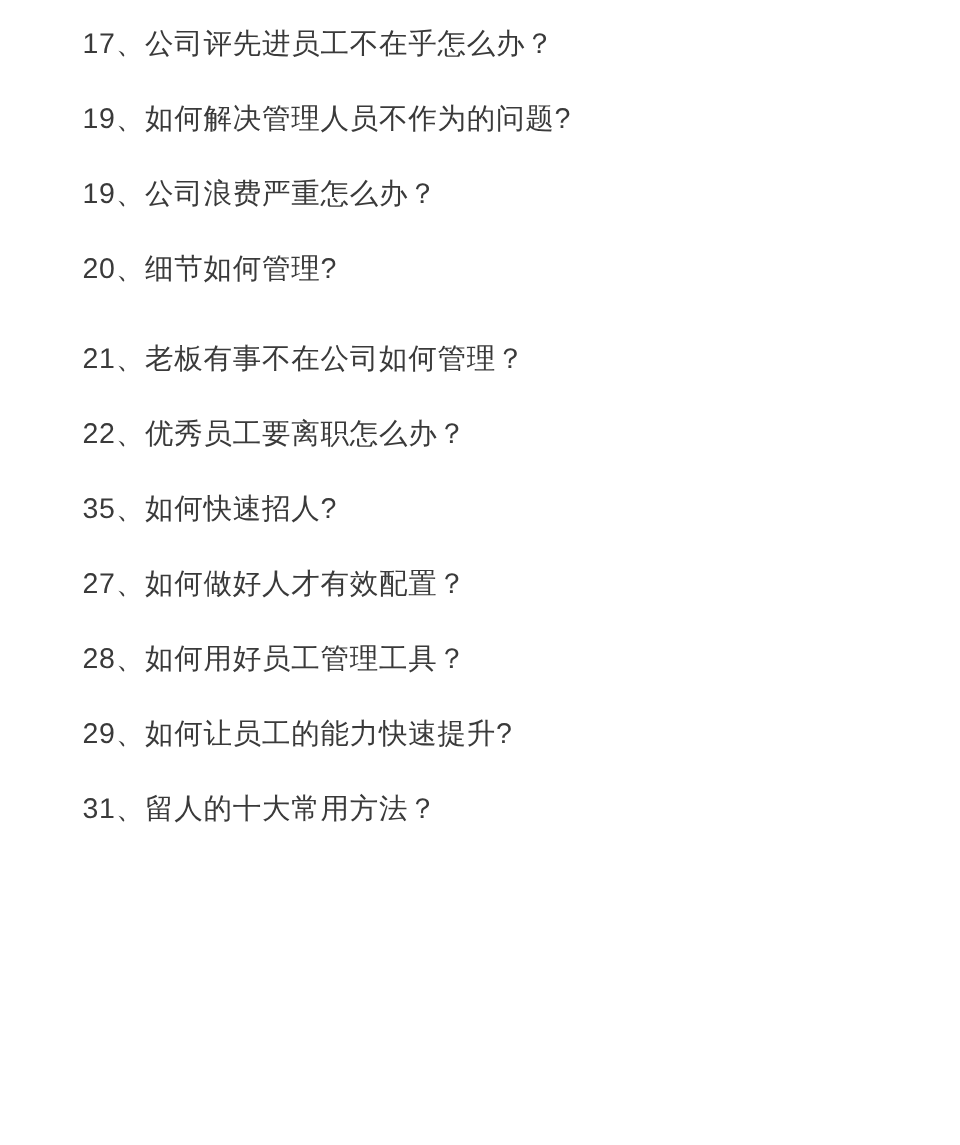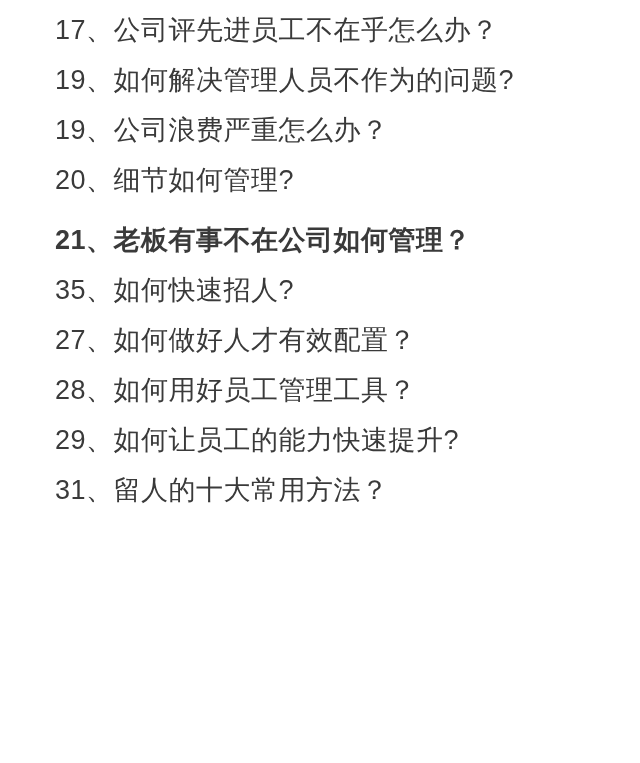--- a/index.html
+++ b/index.html
@@ -14,37 +14,37 @@
     font-family: "Liberation Sans", "DejaVu Sans", sans-serif;
   }
   .question-list {
     padding-top: 5px;
     padding-left: 55px;
     padding-right: 20px;
   }
   .question-line {
     height: 50px;
     line-height: 50px;
-    font-size: 27px;
+    font-size: 19px;
     color: #3a3a3a;
     white-space: nowrap;
     letter-spacing: 0.5px;
   }
   .question-line.gap-before {
     margin-top: 10px;
-    font-weight: bold;
   }
 </style>
 </head>
 <body>
 
 <div class="question-list">
   <div class="question-line">17、公司评先进员工不在乎怎么办？</div>
   <div class="question-line">19、如何解决管理人员不作为的问题?</div>
   <div class="question-line">19、公司浪费严重怎么办？</div>
   <div class="question-line">20、细节如何管理?</div>
   <div class="question-line gap-before">21、老板有事不在公司如何管理？</div>
+  <div class="question-line">22、优秀员工要离职怎么办？</div>
   <div class="question-line">35、如何快速招人?</div>
   <div class="question-line">27、如何做好人才有效配置？</div>
   <div class="question-line">28、如何用好员工管理工具？</div>
   <div class="question-line">29、如何让员工的能力快速提升?</div>
   <div class="question-line">31、留人的十大常用方法？</div>
 </div>
 
 </body></html>

